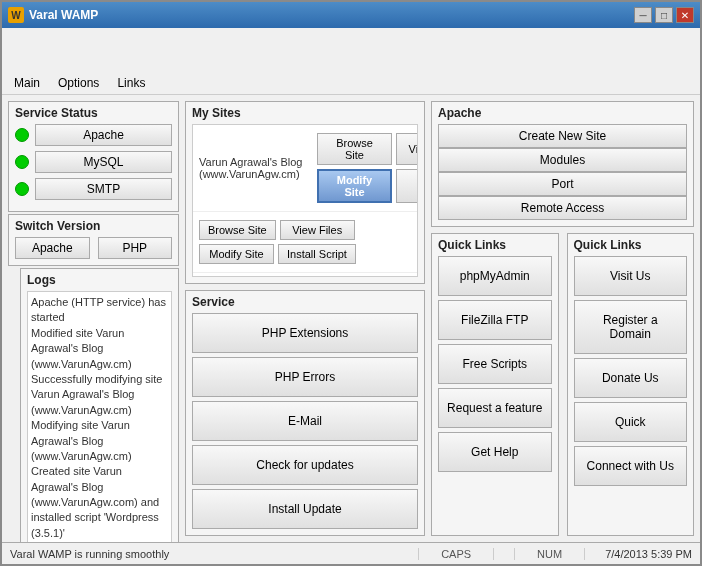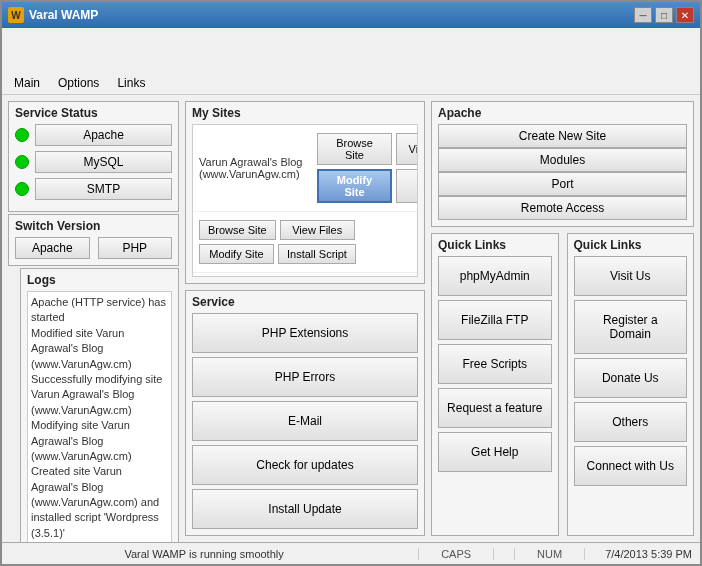--- a/index.html
+++ b/index.html
@@ -217,21 +217,20 @@
       align-items: center;
       padding: 2px 8px;
       gap: 20px;
       height: 22px;
       flex-shrink: 0;
     }
     .status-text {
       flex: 1;
       font-size: 11px;
       color: #333;
-      text-align: center;
     }
     .status-indicator {
       font-size: 11px;
       color: #555;
       padding: 0 22px;
       border-left: 1px solid #ccc;
       border-right: 1px solid #ccc;
     }
     .status-time {
       font-size: 11px;
@@ -412,21 +411,21 @@
             <button class="ql-btn">Get Help</button>
           </div>
         </div>
 
         <div class="group-box" style="flex:1;">
           <div class="group-label">Quick Links</div>
           <div class="ql-btns">
             <button class="ql-btn">Visit Us</button>
             <button class="ql-btn">Register a Domain</button>
             <button class="ql-btn">Donate Us</button>
-            <button class="ql-btn">Others</button>
+            <button class="ql-btn">Quick</button>
             <button class="ql-btn">Connect with Us</button>
           </div>
         </div>
       </div>
     </div>
 
   </div>
 
   <div class="status-bar">
     <span class="status-text">Varal WAMP is running smoothly</span>

